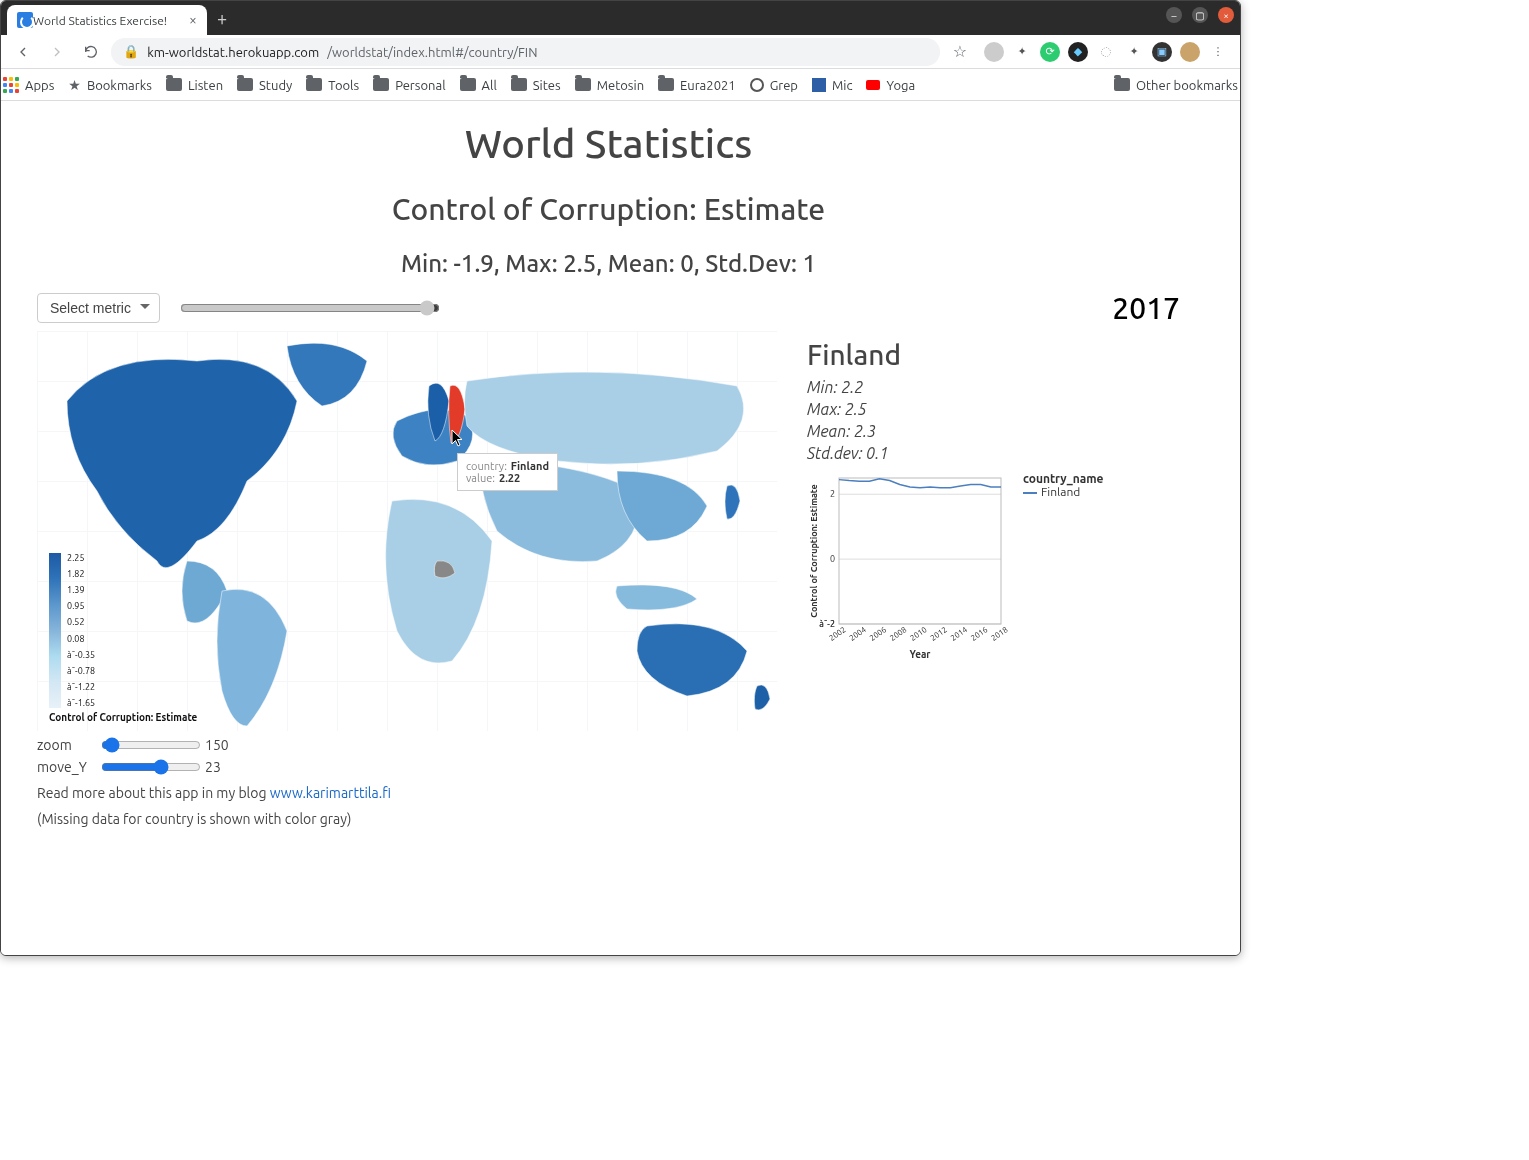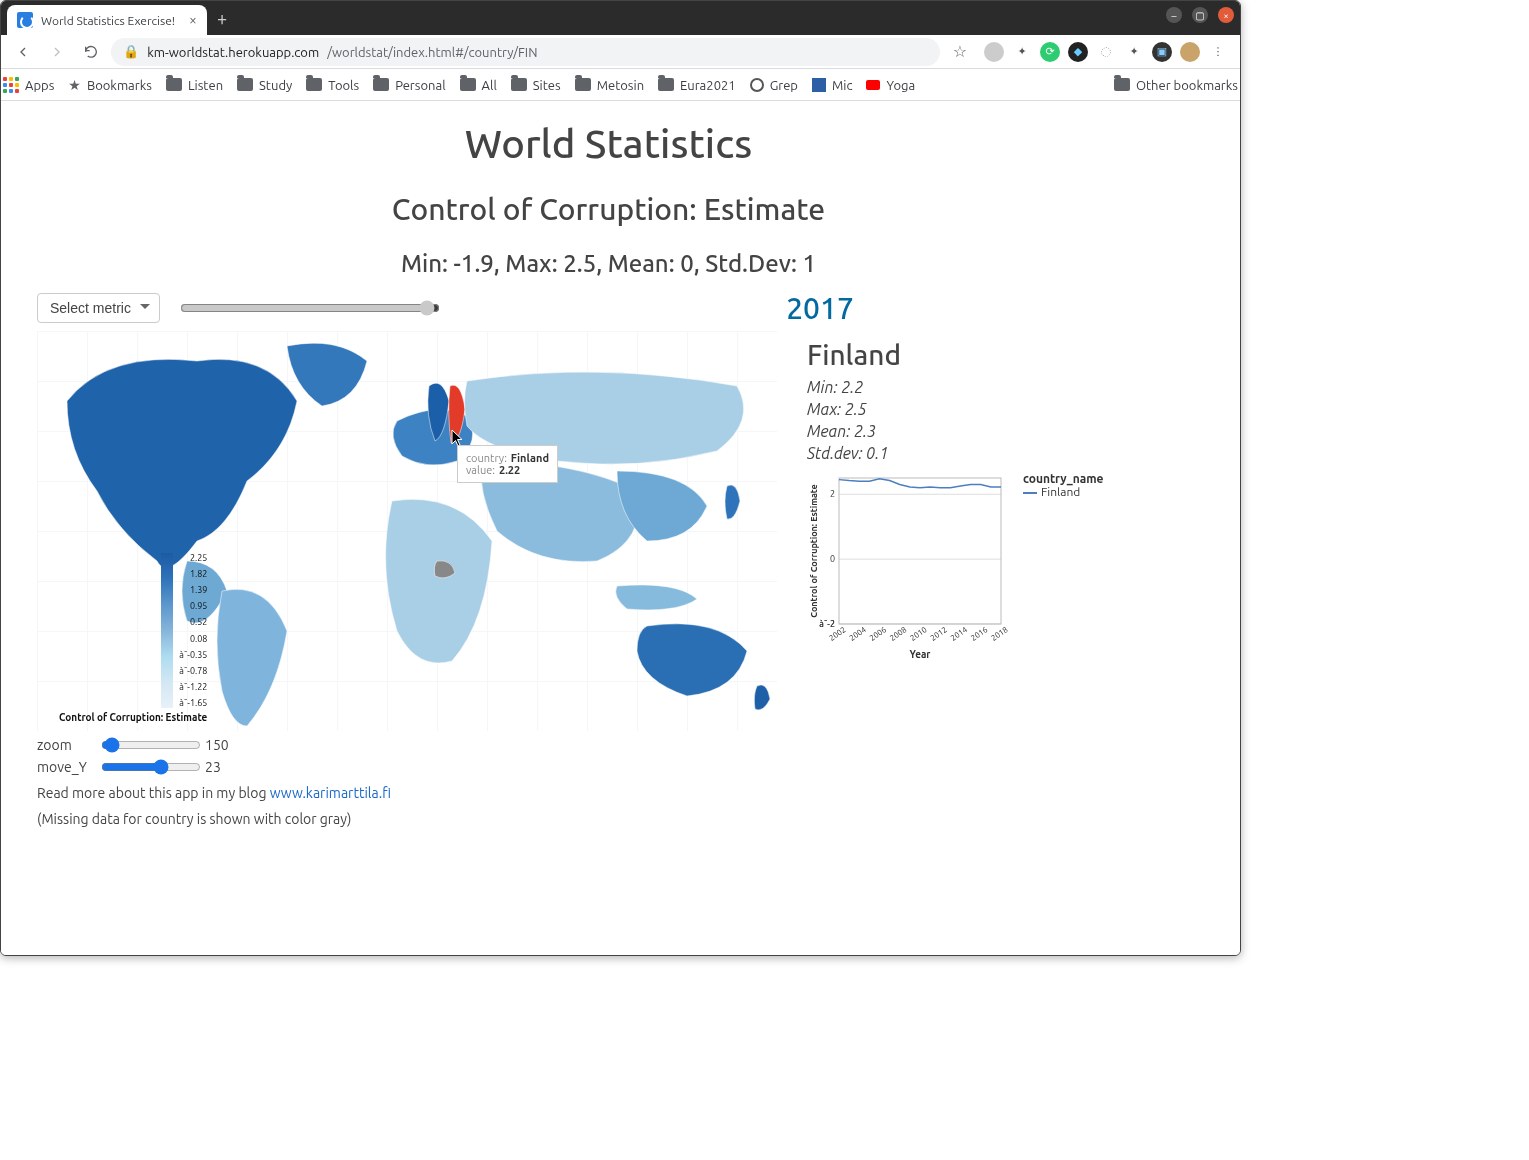--- a/index.html
+++ b/index.html
@@ -10,21 +10,21 @@
     width: 1241px; height: 956px; border: 1px solid #444; border-radius: 6px;
     overflow: hidden; background: #fff; position: relative;
     box-shadow: 0 2px 10px rgba(0,0,0,0.3);
   }
   .titlebar {
     height: 34px; background: #2b2b2b; display: flex; align-items: flex-end;
     padding: 0 6px; position: relative;
   }
   .tab {
     background: #fff; border-radius: 8px 8px 0 0; height: 30px;
-    display: flex; align-items: center; padding: 0 10px; gap: 8px;
+    display: flex; align-items: center; padding: 0 10px; gap: 0;
     min-width: 200px; font-size: 12px; color: #3c4043;
   }
   .tab .favicon { width: 16px; height: 16px; display:inline-block; background:#2a7de1; border-radius:2px; position:relative;}
   .tab .favicon::after{content:"";position:absolute;left:3px;top:3px;width:10px;height:10px;border:2px solid #fff;border-radius:50%;border-top-color:transparent;}
   .tab .close { margin-left:auto; color:#5f6368; font-size:14px; line-height:1; cursor:pointer;}
   .new-tab { color:#ccc; font-size:18px; padding:0 10px; cursor:pointer; align-self:center;}
   .win-controls { position:absolute; right:6px; top:6px; display:flex; gap:10px; }
   .wc { width:16px; height:16px; border-radius:50%; display:flex;align-items:center;justify-content:center;color:#fff;font-size:10px;cursor:pointer;}
   .wc.min{background:#555;} .wc.max{background:#555;} .wc.cls{background:#e25b3b;}
 
@@ -70,40 +70,40 @@
 
   .controls-row{ display:flex; align-items:center; gap:20px; justify-content:flex-start; margin-bottom:6px;}
   .metric-select{
     border:1px solid #ccc; border-radius:4px; padding:6px 28px 6px 12px; font-size:14px;
     background:#fff; appearance:none; position:relative; cursor:pointer; color:#444;
   }
   .select-wrap{position:relative;display:inline-block;}
   .select-wrap::after{content:"";position:absolute;right:10px;top:50%;transform:translateY(-40%);border:5px solid transparent;border-top-color:#666;}
   .year-slider{ width:260px; accent-color:#c9c9c9;}
   .year-slider-wrap{display:flex;align-items:center;}
-  .year-label{ flex:1; text-align:center; font-size:30px; font-weight:500; color:#0369a1;}
+  .year-label{ flex:1; text-align:right; font-size:30px; font-weight:500; color:#000000;}
 
   .main-row{ display:flex; gap:30px; align-items:flex-start;}
   .left-col{ flex: 0 0 740px; }
 
   
   .map-box{ border:0; width:740px; height:400px; position:relative; background:#fff;
     background-image:
       repeating-linear-gradient(#f5f6f7 0 1px, transparent 1px 50px),
       repeating-linear-gradient(90deg,#f5f6f7 0 1px, transparent 1px 50px);
   }
   .map-svg{width:100%;height:100%;}
-  .legend{ position:absolute; left:22px; bottom:8px; font-size:9px; color:#111;text-align:right;}
+  .legend{ position:absolute; left:12px; bottom:8px; font-size:9px; color:#111;}
   .legend .grad{ width:12px; height:155px;
     background:linear-gradient(to bottom,#1d5aa5,#2f73b9,#5c97cd,#86b4da,#addcf0,#d3e7f4,#e8f1f9);
     display:inline-block; vertical-align:bottom;}
   .legend .ticks{ display:inline-flex; flex-direction:column; justify-content:space-between; height:155px; margin-left:4px; vertical-align:bottom;}
   .legend-title{font-size:10px;font-weight:700;margin-top:4px;}
 
-  .tooltip{ position:absolute; left:420px; top:114px; background:#fff;border:1px solid #ccc;
+  .tooltip{ position:absolute; left:420px; top:122px; background:#fff;border:1px solid #ccc;
     padding:6px 8px; font-size:11px; color:#333; white-space:nowrap;}
   .tooltip .lbl{color:#888;margin-right:4px;}
 
   .slider-row{ display:flex; align-items:center; font-size:14px; color:#444; margin-top:6px;}
   .slider-row label{width:60px;}
   .slider-row input[type=range]{ width:100px; accent-color:#1a73e8; margin:0 4px;}
   .slider-row .val{color:#444;}
 
   .note{ font-size:14px; color:#444; margin-top:10px;}
   .note a{ color:#1768c9; text-decoration:none;}

